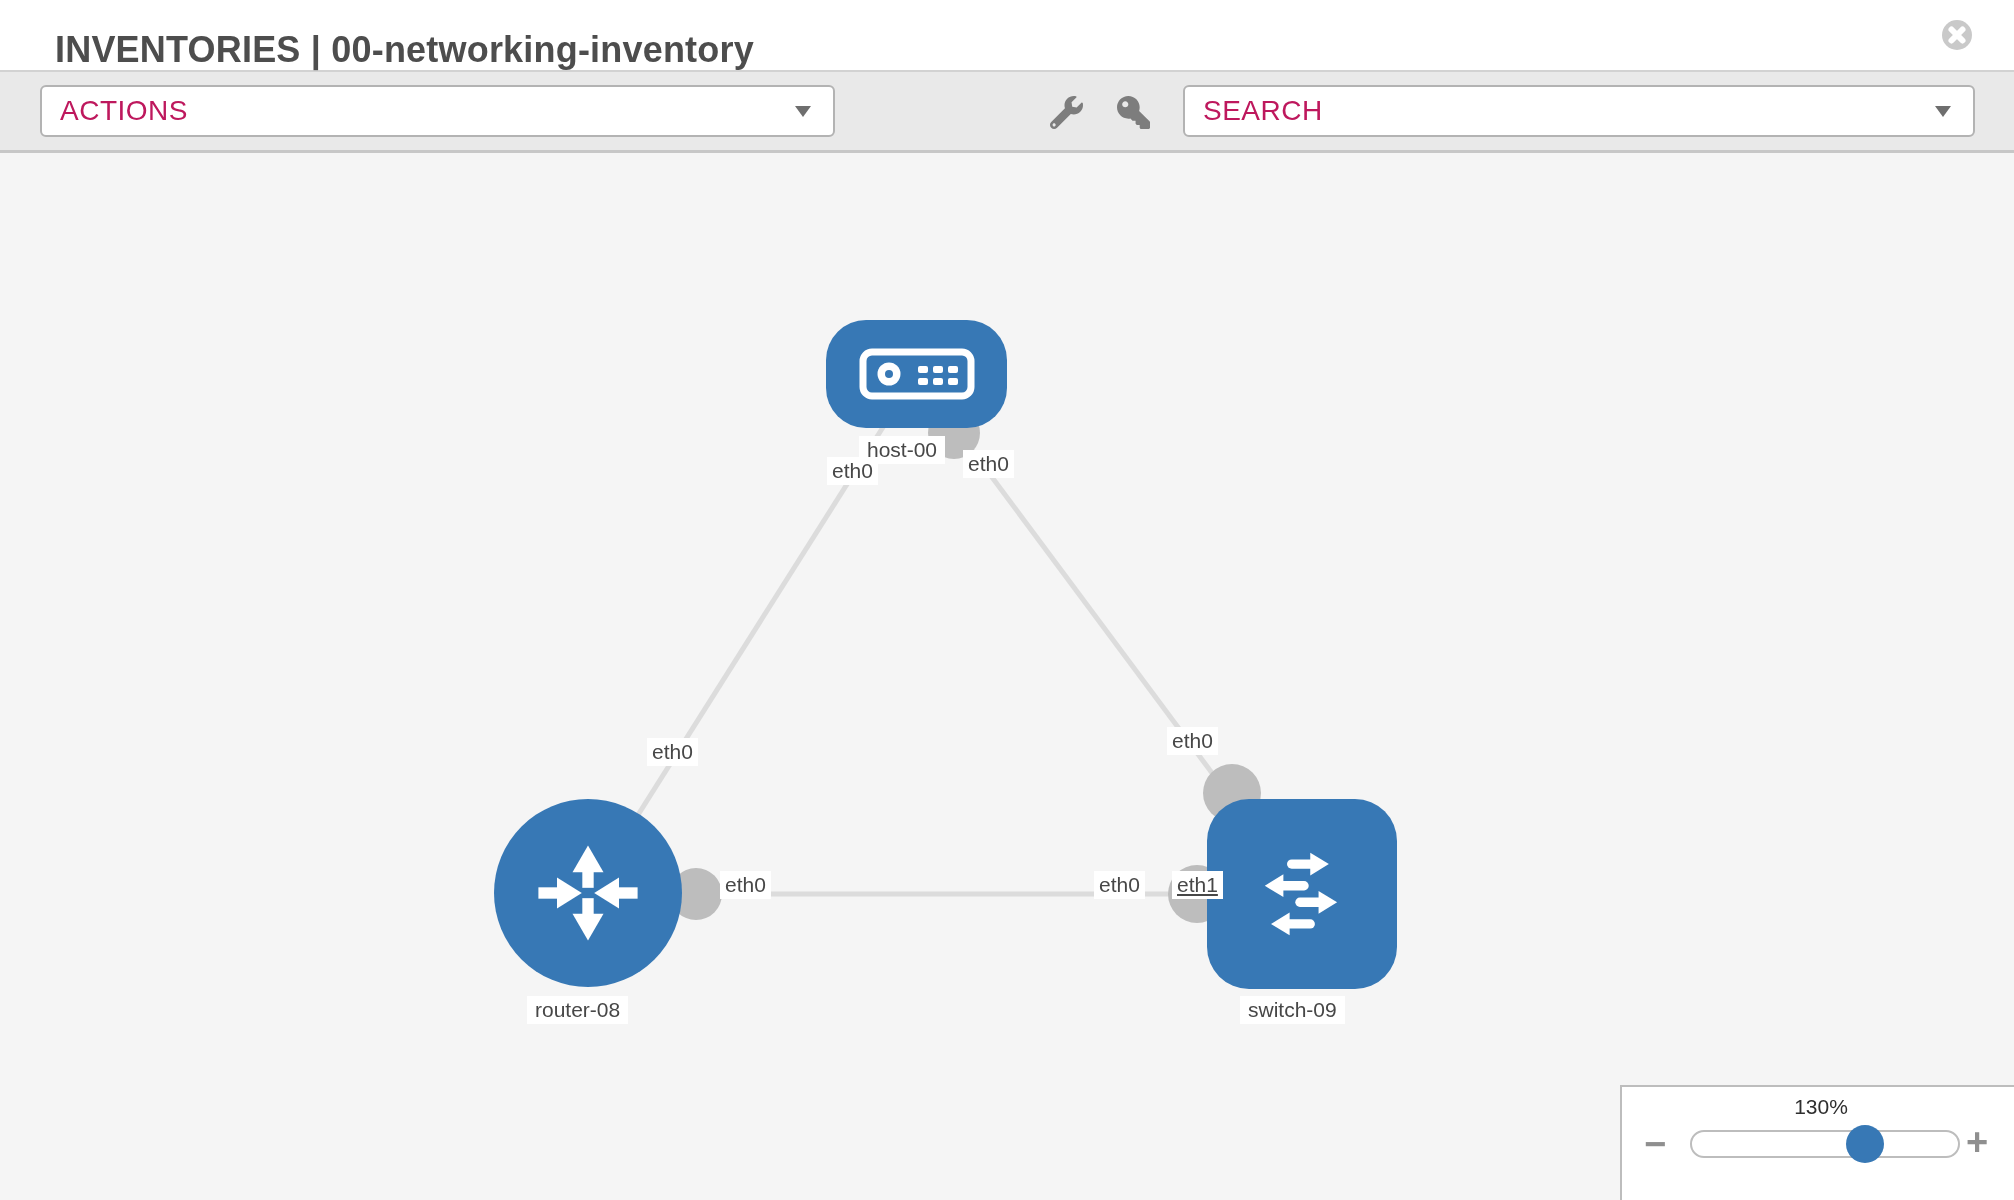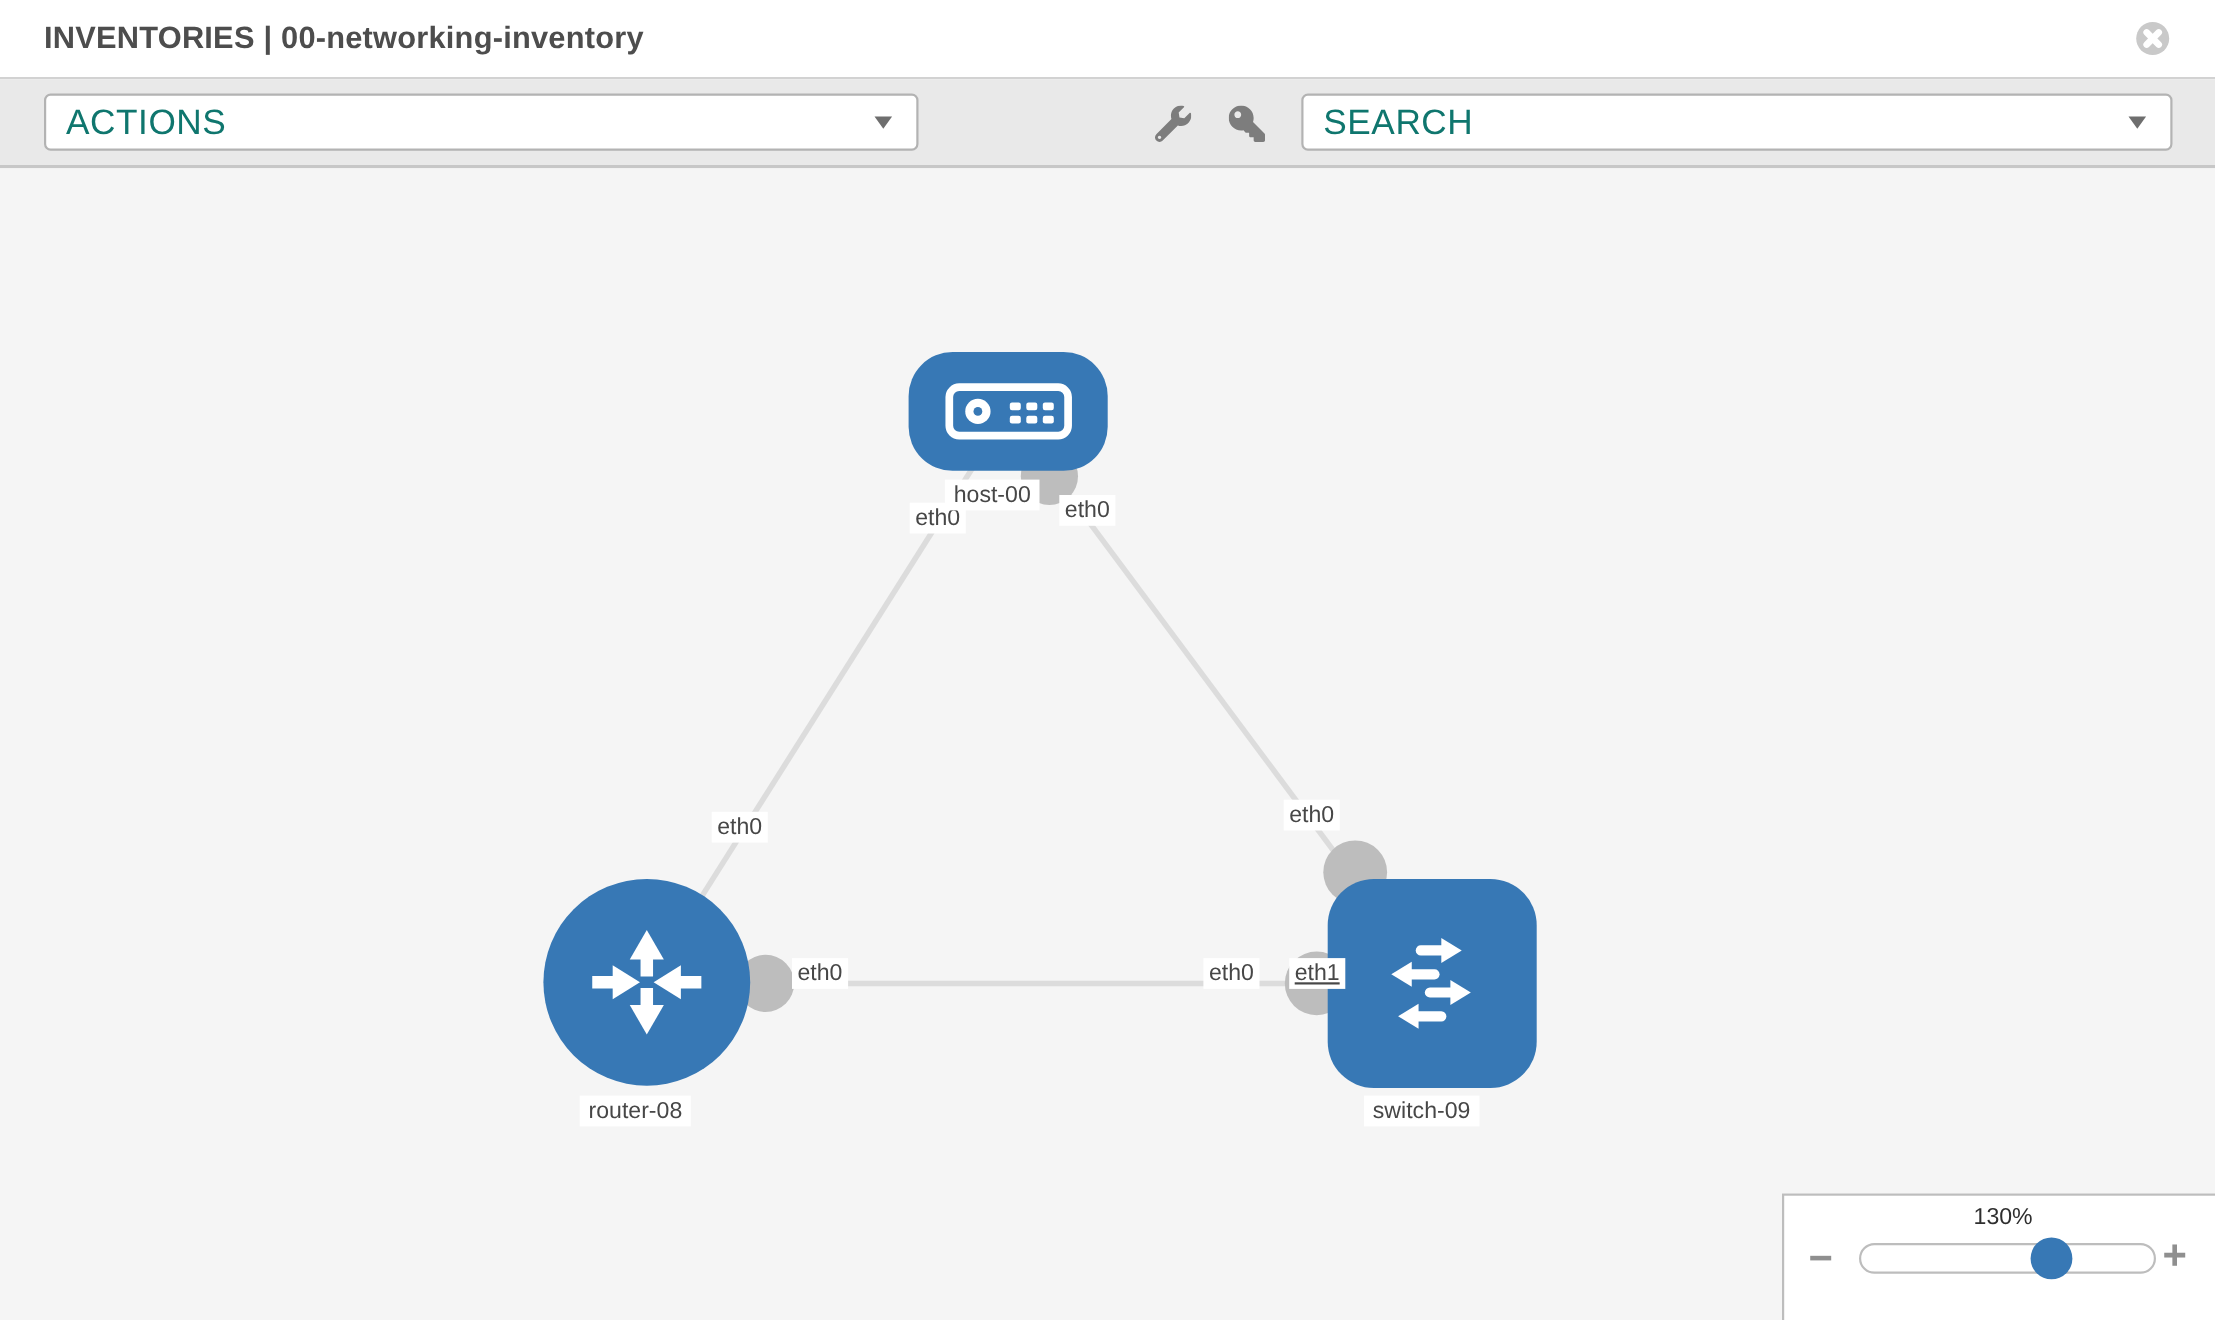--- a/index.html
+++ b/index.html
@@ -1,30 +1,30 @@
 <!DOCTYPE html>
 <html><head>
 <meta charset="utf-8">
 <style>
   html,body{margin:0;padding:0;width:2014px;height:1200px;overflow:hidden;
     font-family:"Liberation Sans","DejaVu Sans",sans-serif;background:#ffffff;}
   .app{position:relative;width:2014px;height:1200px;}
 
   
   .header{position:relative;height:70px;background:#ffffff;border-bottom:2px solid #d2d2d2;}
-  .title{position:absolute;left:40px;top:0;line-height:70px;margin:0;
-    font-size:28px;font-weight:bold;color:#4d4d4d;letter-spacing:.2px;text-align:right;}
+  .title{position:absolute;left:40px;top:0;line-height:70px;margin:15px;
+    font-size:36px;font-weight:bold;color:#4d4d4d;letter-spacing:.2px;text-align:right;}
   .close-btn{position:absolute;left:1941px;top:19px;width:32px;height:32px;
     border:none;background:transparent;padding:0;cursor:pointer;}
 
   
   .toolbar{position:relative;height:78px;background:#e9e9e9;border-bottom:3px solid #c7c7c7;}
   .dd{position:absolute;top:13px;height:52px;background:#ffffff;border:2px solid #b3b3b3;
     border-radius:6px;box-sizing:border-box;display:flex;align-items:center;cursor:pointer;}
-  .dd .dd-label{margin-left:18px;font-size:32px;color:#0f766e;letter-spacing:.5px;}
+  .dd .dd-label{margin-left:18px;font-size:28px;color:#be185d;letter-spacing:.5px;}
   .caret{position:absolute;right:22px;top:50%;margin-top:-5px;width:0;height:0;
     border-left:8px solid transparent;border-right:8px solid transparent;
     border-top:11px solid #6e6e6e;}
   .dd-actions{left:40px;width:795px;}
   .dd-search{left:1183px;width:792px;text-align:right;}
   .tool-btn{position:absolute;top:22px;width:44px;height:36px;border:none;background:transparent;
     padding:0;cursor:pointer;display:flex;align-items:center;justify-content:center;}
   .tool-btn.wrench{left:1044px;}
   .tool-btn.key{left:1111px;}
 

